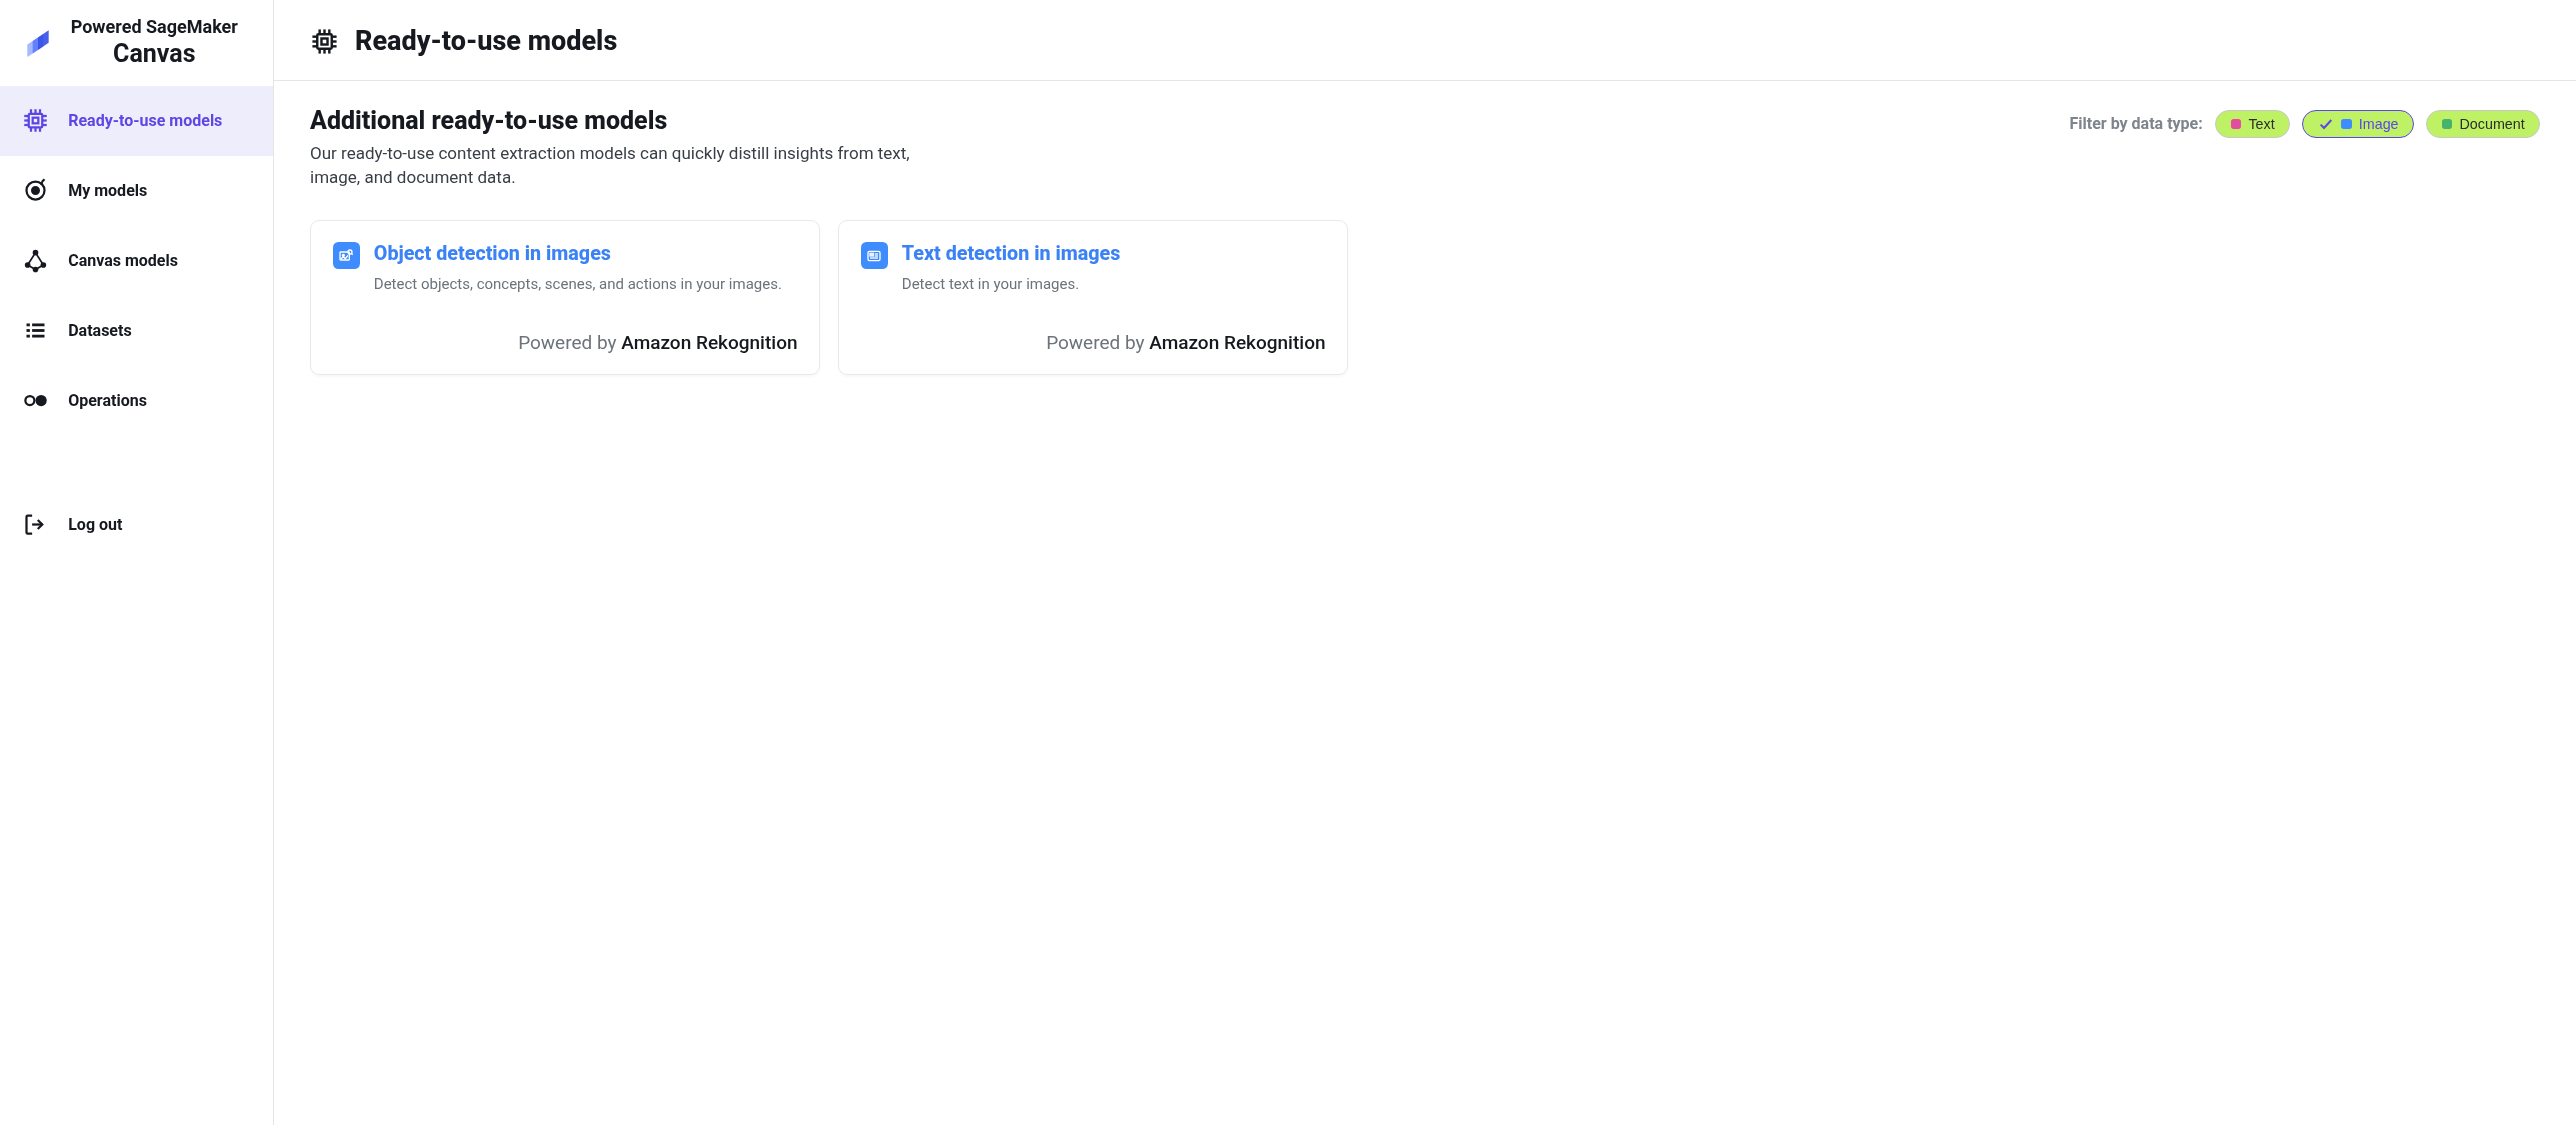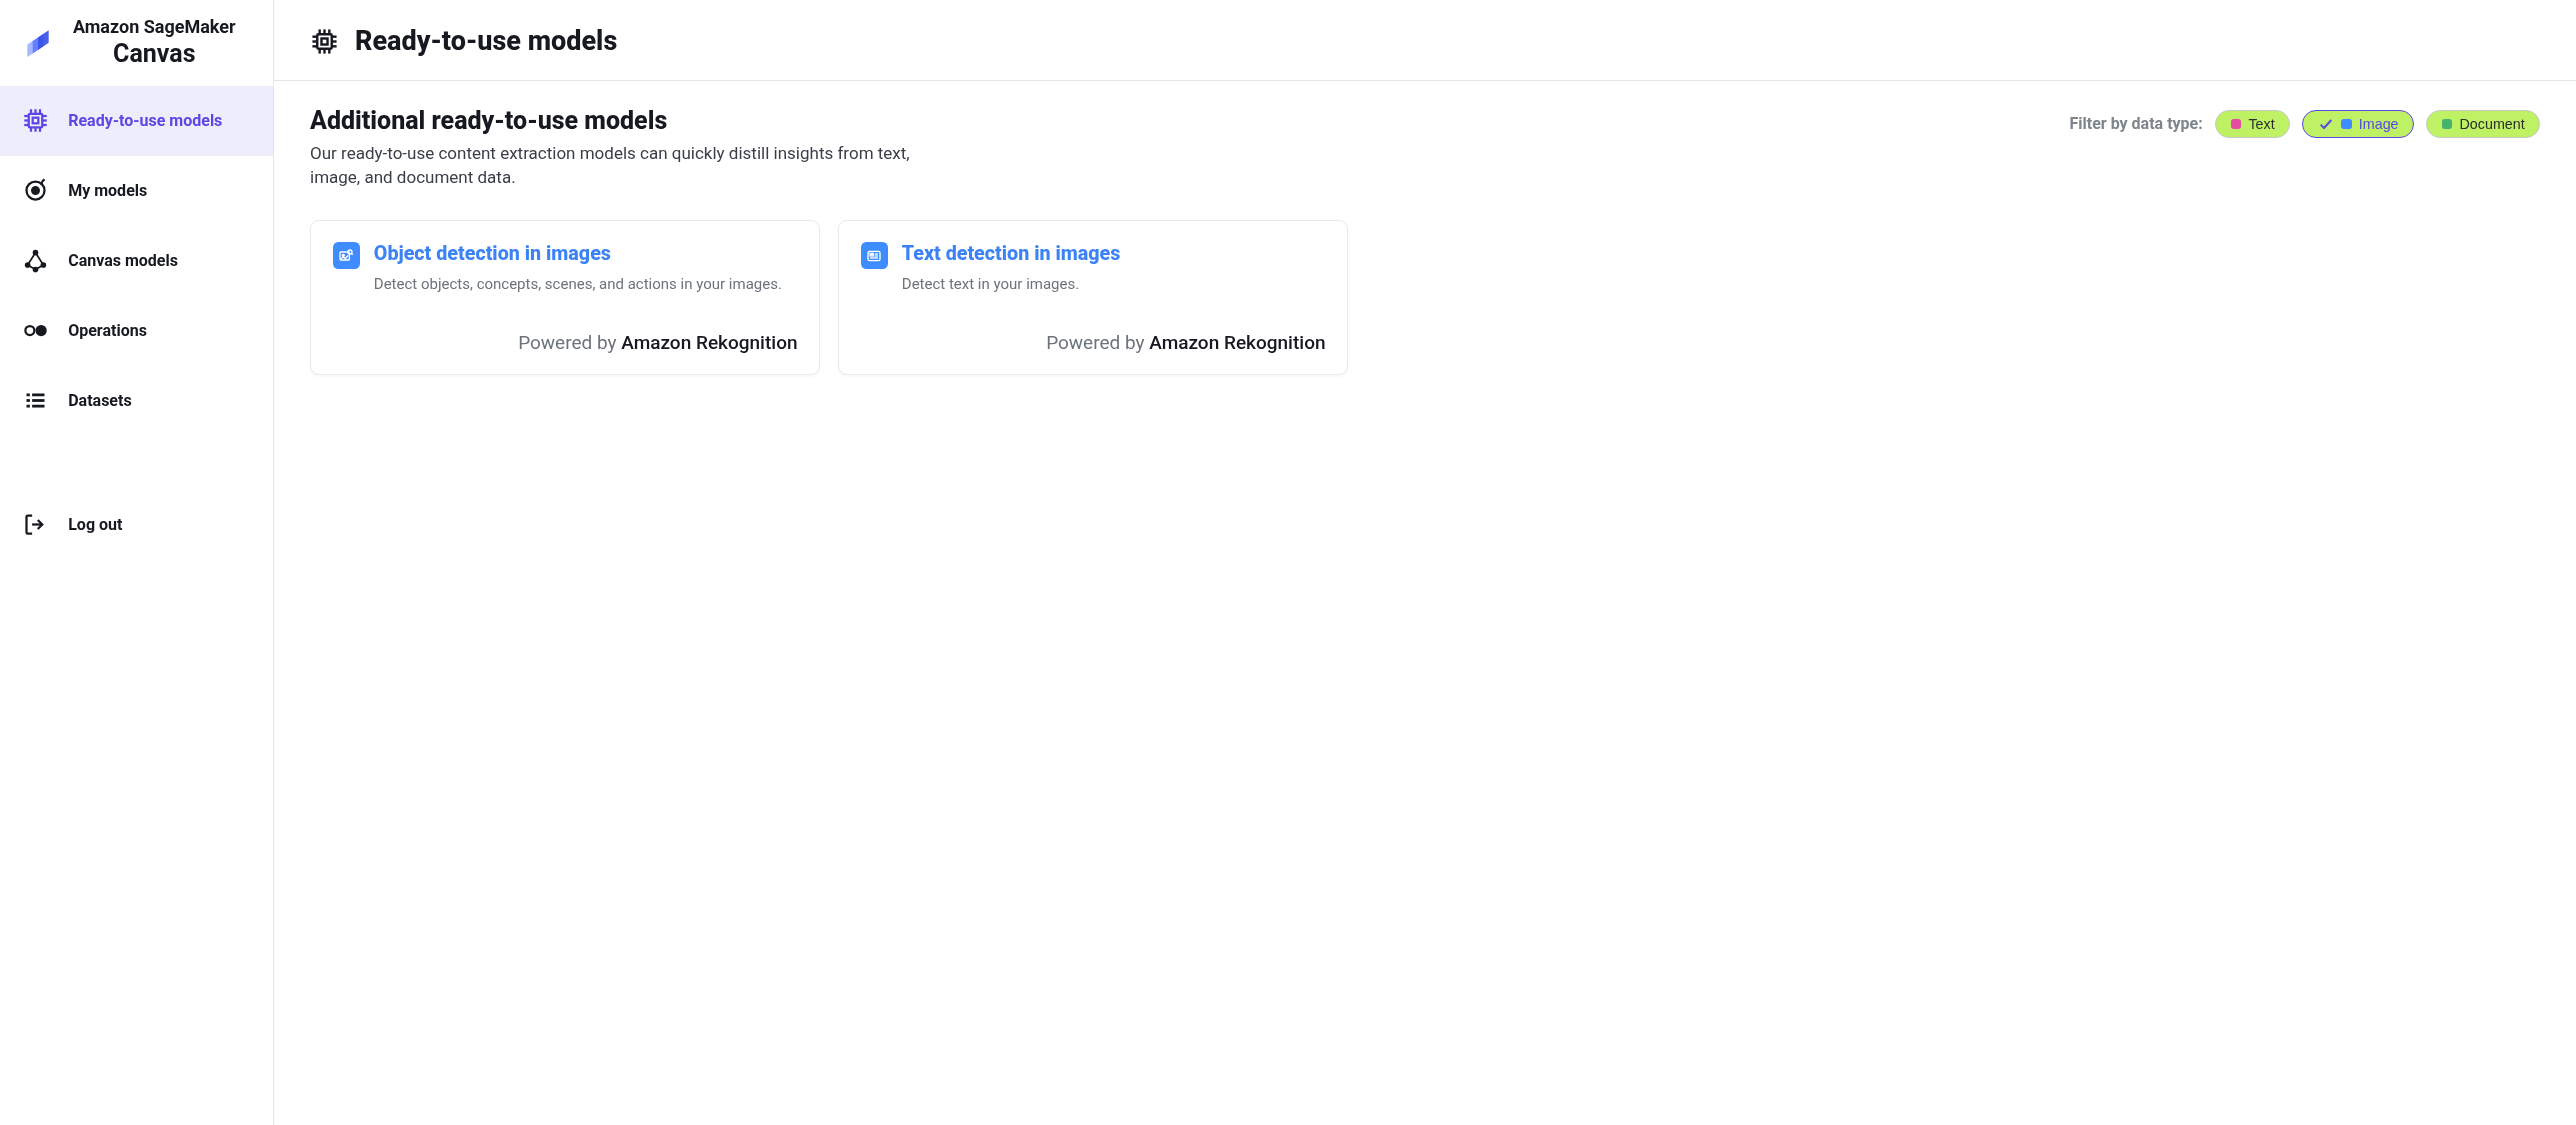--- a/index.html
+++ b/index.html
@@ -192,21 +192,21 @@
     <span class="brand-icon">
       <svg viewBox="0 0 36 36">
           <g>
             <polygon points="6,22 18,14 18,28 6,36" fill="#6b8bff" opacity="0.6"></polygon>
             <polygon points="12,18 24,10 24,24 12,32" fill="#4f6dff" opacity="0.75"></polygon>
             <polygon points="18,14 30,6 30,20 18,28" fill="#3450e6" opacity="0.9"></polygon>
           </g>
         </svg>
     </span>
     <div class="brand-text">
-      <div class="brand-line1">Amazon SageMaker</div>
+      <div class="brand-line1">Powered SageMaker</div>
       <div class="brand-line2">Canvas</div>
     </div>
   </div>
 
   <nav class="nav">
     <div class="nav-item active">
       <span class="nav-icon">
         <svg viewBox="0 0 24 24" fill="none" stroke="currentColor" stroke-width="2">
             <rect x="6" y="6" width="12" height="12" rx="1"></rect>
             <rect x="9.5" y="9.5" width="5" height="5"></rect>
@@ -249,40 +249,40 @@
             <line x1="12" y1="5" x2="19" y2="16" stroke="currentColor" stroke-width="1.5"></line>
             <line x1="5" y1="16" x2="12" y2="20" stroke="currentColor" stroke-width="1.5"></line>
             <line x1="19" y1="16" x2="12" y2="20" stroke="currentColor" stroke-width="1.5"></line>
           </svg>
       </span>
       <span>Canvas models</span>
     </div>
 
     <div class="nav-item">
       <span class="nav-icon">
-        <svg viewBox="0 0 24 24">
-            <circle cx="7" cy="12" r="4" fill="none" stroke="currentColor" stroke-width="2"></circle>
-            <circle cx="17" cy="12" r="5" fill="currentColor"></circle>
-          </svg>
-      </span>
-      <span>Operations</span>
-    </div>
-
-    <div class="nav-item">
-      <span class="nav-icon">
         <svg viewBox="0 0 24 24" fill="none" stroke="currentColor" stroke-width="2.5">
             <line x1="4" y1="7" x2="7" y2="7"></line>
             <line x1="9" y1="7" x2="20" y2="7"></line>
             <line x1="4" y1="12" x2="7" y2="12"></line>
             <line x1="9" y1="12" x2="20" y2="12"></line>
             <line x1="4" y1="17" x2="7" y2="17"></line>
             <line x1="9" y1="17" x2="20" y2="17"></line>
           </svg>
       </span>
       <span>Datasets</span>
+    </div>
+
+    <div class="nav-item">
+      <span class="nav-icon">
+        <svg viewBox="0 0 24 24">
+            <circle cx="7" cy="12" r="4" fill="none" stroke="currentColor" stroke-width="2"></circle>
+            <circle cx="17" cy="12" r="5" fill="currentColor"></circle>
+          </svg>
+      </span>
+      <span>Operations</span>
     </div>
 
     <div class="nav-spacer"></div>
 
 
     <div class="nav-item">
       <span class="nav-icon">
         <svg viewBox="0 0 24 24" fill="none" stroke="currentColor" stroke-width="2">
             <path d="M9 4H5a1 1 0 0 0-1 1v14a1 1 0 0 0 1 1h4"></path>
             <path d="M14 8l4 4-4 4"></path>

